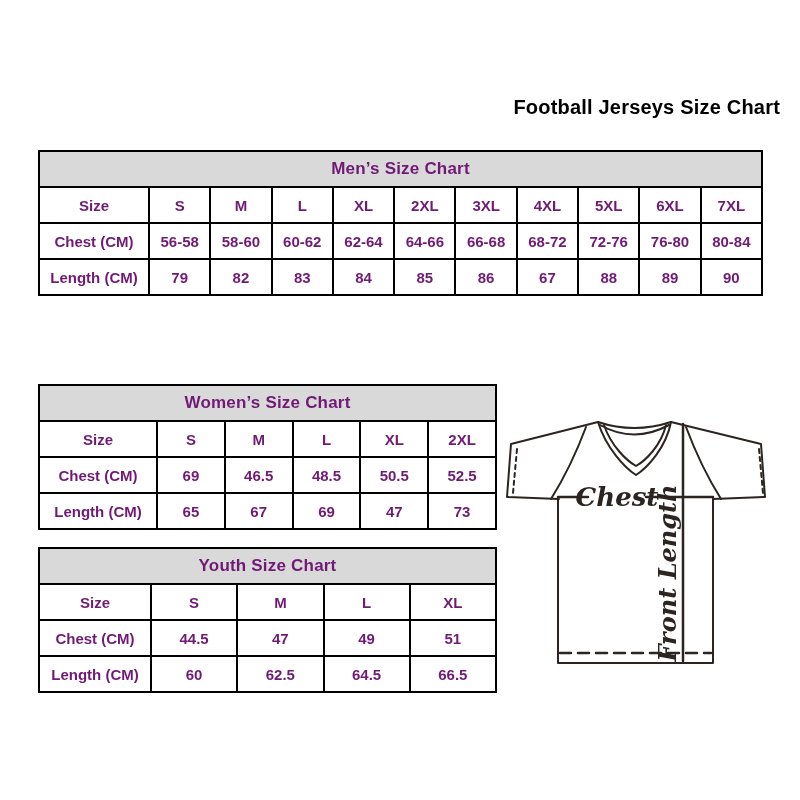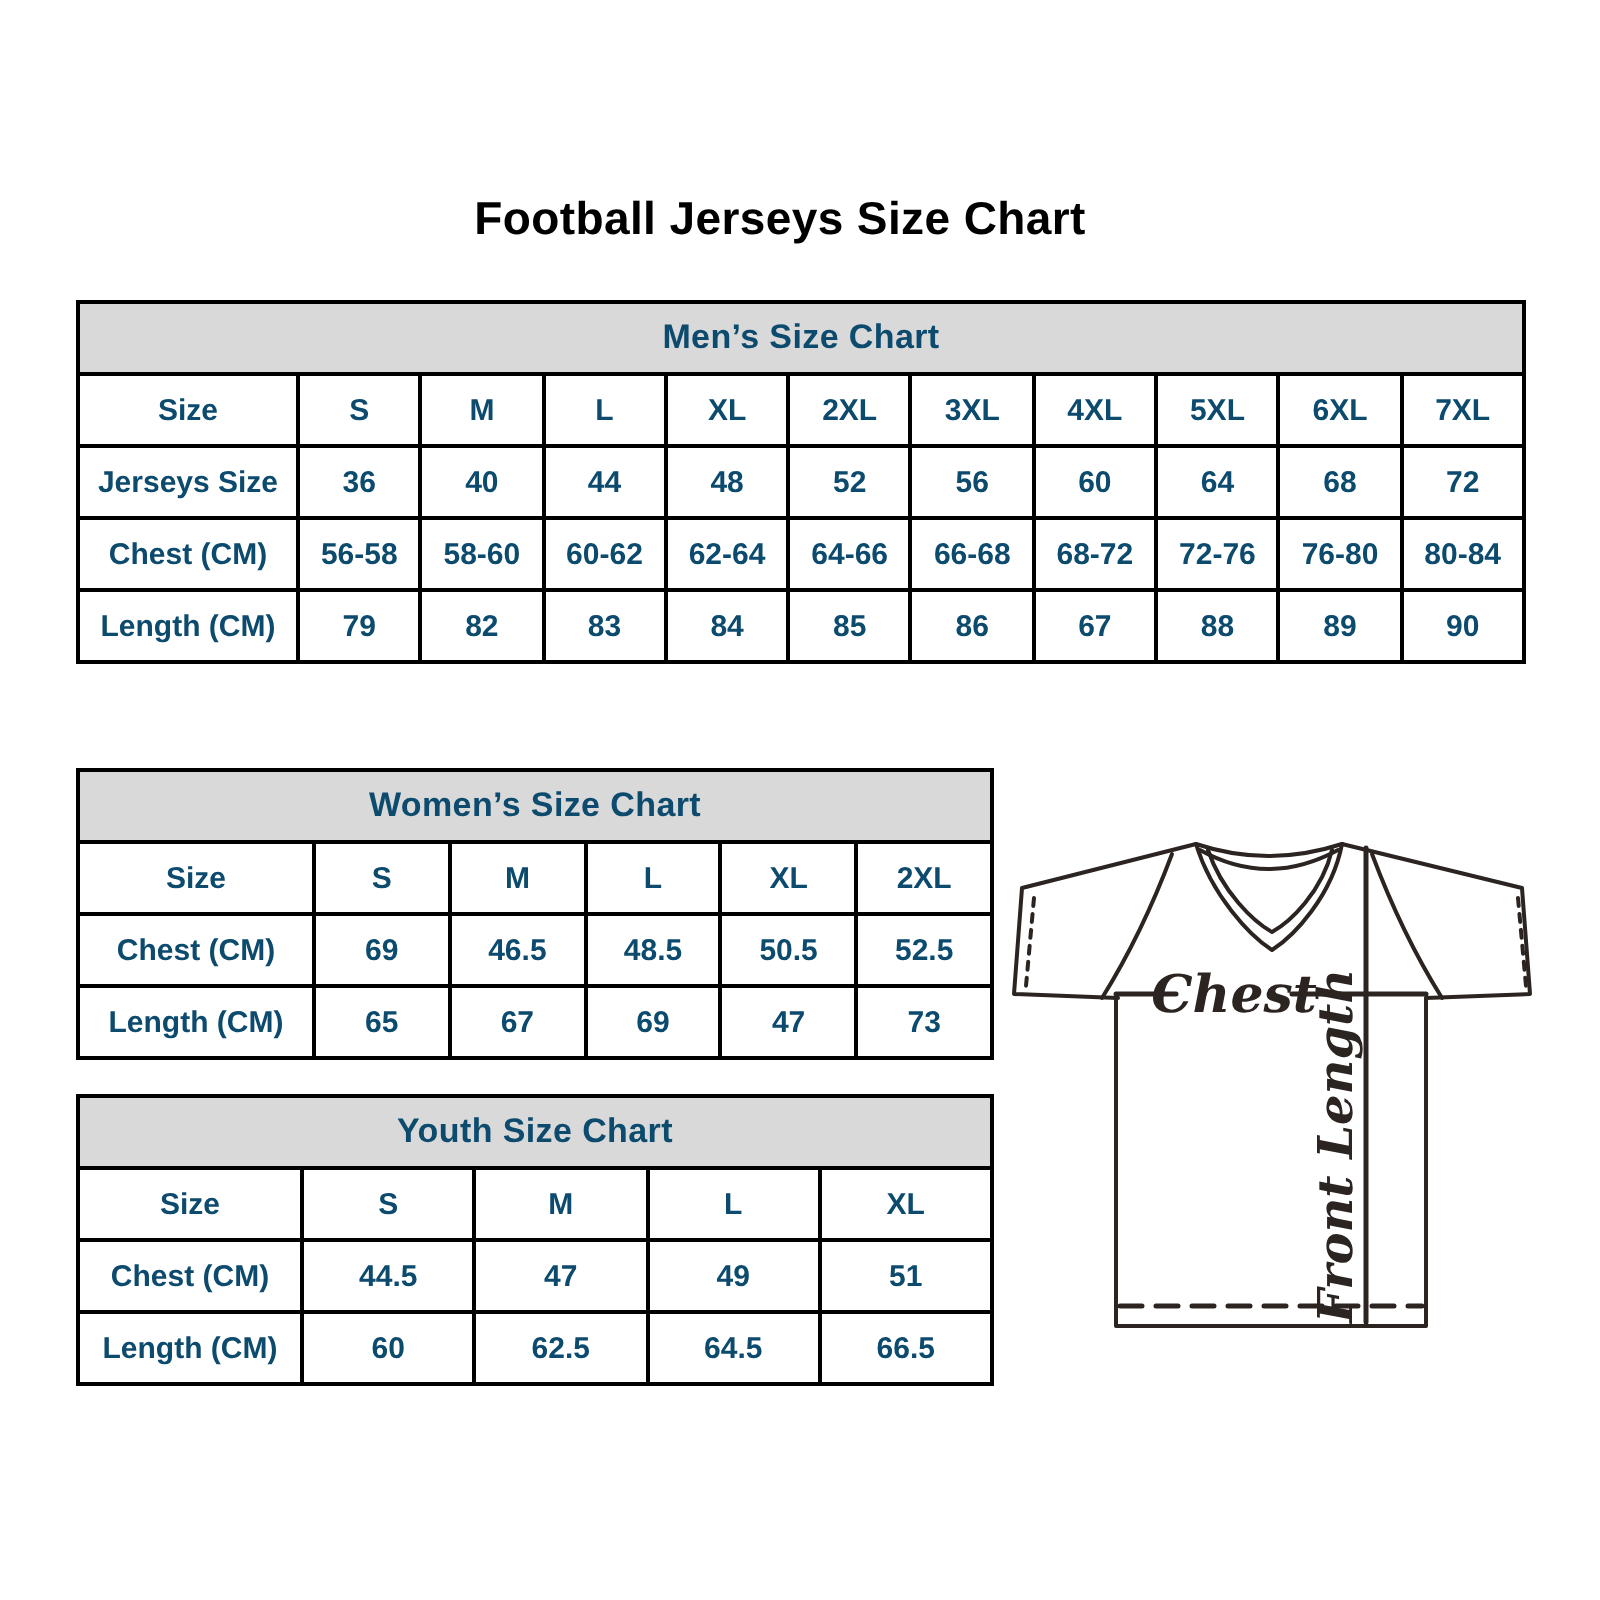--- a/index.html
+++ b/index.html
@@ -5,27 +5,27 @@
   html,body{margin:0;padding:0;}
   body{
     width:800px;height:800px;background:#ffffff;
     font-family:"Liberation Sans",sans-serif;
     -webkit-font-smoothing:antialiased;
   }
   .page{position:relative;width:800px;height:800px;background:#fff;overflow:hidden;}
 
   .title{
     position:absolute;top:96px;left:0;width:780px;margin:0;
-    text-align:center;font-size:23px;font-weight:bold;color:#000;
+    text-align:right;font-size:20px;font-weight:bold;color:#000;
     letter-spacing:0.2px;
   }
 
   table.size-table{
     position:absolute;border-collapse:collapse;table-layout:fixed;
-    font-family:"Liberation Sans",sans-serif;font-weight:bold;color:#0c4a6e;
+    font-family:"Liberation Sans",sans-serif;font-weight:bold;color:#701a75;
     text-align:center;background:#fff;
   }
   table.size-table th, table.size-table td{
     border:2px solid #000;padding:0;font-size:15px;font-weight:bold;
     text-align:center;vertical-align:middle;overflow:hidden;white-space:nowrap;
   }
   table.size-table .tbl-title{
     background:#d9d9d9;font-size:17px;letter-spacing:0.2px;
   }
   table.size-table thead tr{height:36px;}
@@ -75,33 +75,20 @@
           <th>L</th>
           <th>XL</th>
           <th>2XL</th>
           <th>3XL</th>
           <th>4XL</th>
           <th>5XL</th>
           <th>6XL</th>
           <th>7XL</th>
         </tr>
         <tr>
-          <th>Jerseys Size</th>
-          <td>36</td>
-          <td>40</td>
-          <td>44</td>
-          <td>48</td>
-          <td>52</td>
-          <td>56</td>
-          <td>60</td>
-          <td>64</td>
-          <td>68</td>
-          <td>72</td>
-        </tr>
-        <tr>
           <th>Chest (CM)</th>
           <td>56-58</td>
           <td>58-60</td>
           <td>60-62</td>
           <td>62-64</td>
           <td>64-66</td>
           <td>66-68</td>
           <td>68-72</td>
           <td>72-76</td>
           <td>76-80</td>

